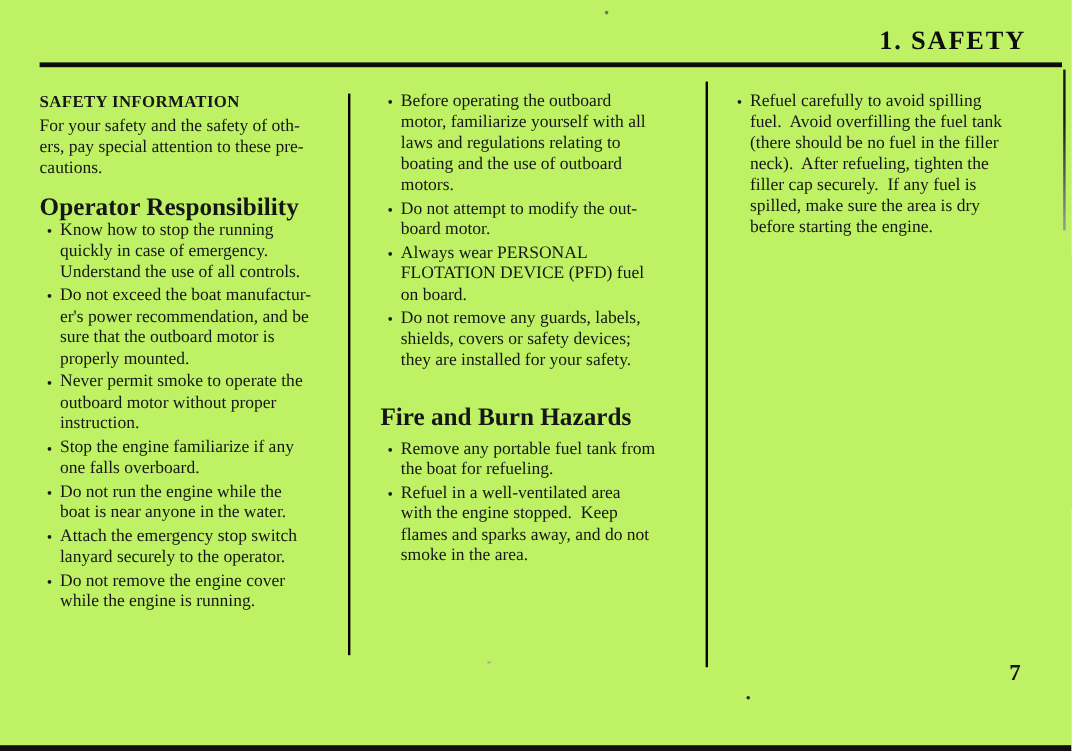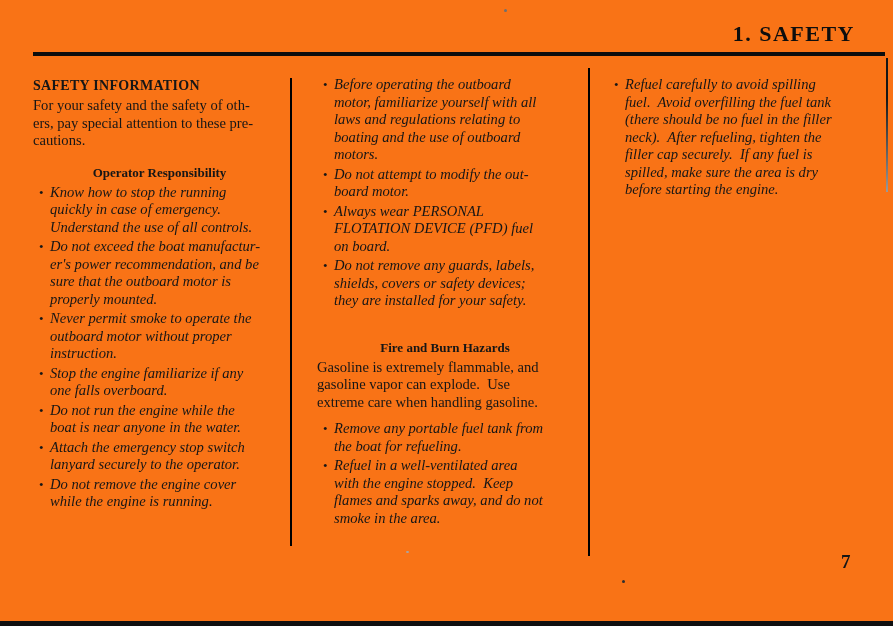--- a/index.html
+++ b/index.html
@@ -1,20 +1,20 @@
 <!DOCTYPE html>
 <html><head>
 <meta charset="utf-8">
 <style>
   html, body { margin: 0; padding: 0; background: #e8e8e8; }
   .page {
     position: relative;
     width: 893px;
     height: 626px;
-    background: #f97316;
+    background: #bef264;
     font-family: "Liberation Serif", serif;
     color: #161616;
     overflow: hidden;
     margin: 0 auto;
   }
 
   
   .page-title {
     position: absolute;
     top: 21px;
@@ -47,24 +47,23 @@
 
   .sec-heading {
     margin: 0 0 1px 0;
     font-size: 14px;
     line-height: 20px;
     font-weight: bold;
     letter-spacing: 0.3px;
   }
   .sub-heading {
     margin: 13px 0 2px 0;
-    font-size: 13px;
+    font-size: 21px;
     line-height: 19px;
     font-weight: bold;
-    text-align: center;
   }
   .sub-heading.tight { margin-top: 28px; }
   .intro {
     margin: 0;
     white-space: pre-wrap;
   }
 
   .bullets {
     list-style: none;
     margin: 2px 0 0 0;
@@ -78,21 +77,20 @@
   .bullet-marker {
     flex: none;
     width: 17px;
     padding-left: 6px;
     font-size: 13px;
     box-sizing: border-box;
   }
   .bullet-text {
     flex: 1;
     white-space: pre-wrap;
-    font-style: italic;
   }
 
   
   .vrule {
     position: absolute;
     width: 2px;
     background: #000;
   }
   .vrule-1 { left: 290px; top: 78px; height: 468px; }
   .vrule-2 { left: 588px; top: 68px; height: 488px; }
@@ -208,23 +206,20 @@
 on board.</span>
       </li>
       <li>
         <span class="bullet-marker">•</span>
         <span class="bullet-text">Do not remove any guards, labels,
 shields, covers or safety devices;
 they are installed for your safety.</span>
       </li>
     </ul>
     <h3 class="sub-heading tight">Fire and Burn Hazards</h3>
-    <p class="intro">Gasoline is extremely flammable, and
-gasoline vapor can explode.  Use
-extreme care when handling gasoline.</p>
     <ul class="bullets bottom-group">
       <li>
         <span class="bullet-marker">•</span>
         <span class="bullet-text">Remove any portable fuel tank from
 the boat for refueling.</span>
       </li>
       <li>
         <span class="bullet-marker">•</span>
         <span class="bullet-text">Refuel in a well-ventilated area
 with the engine stopped.  Keep

